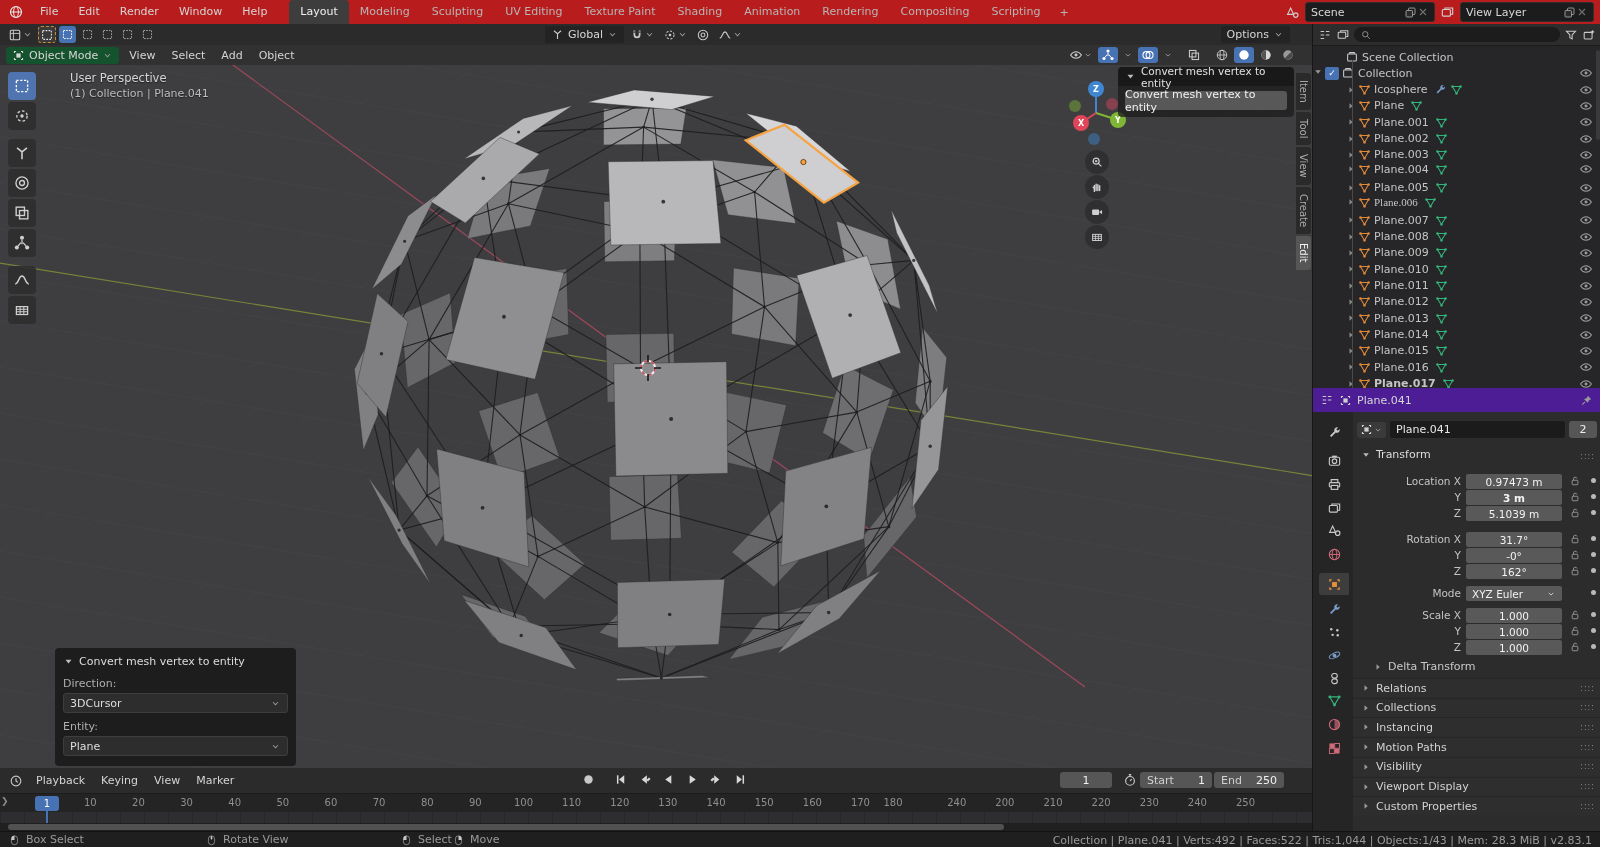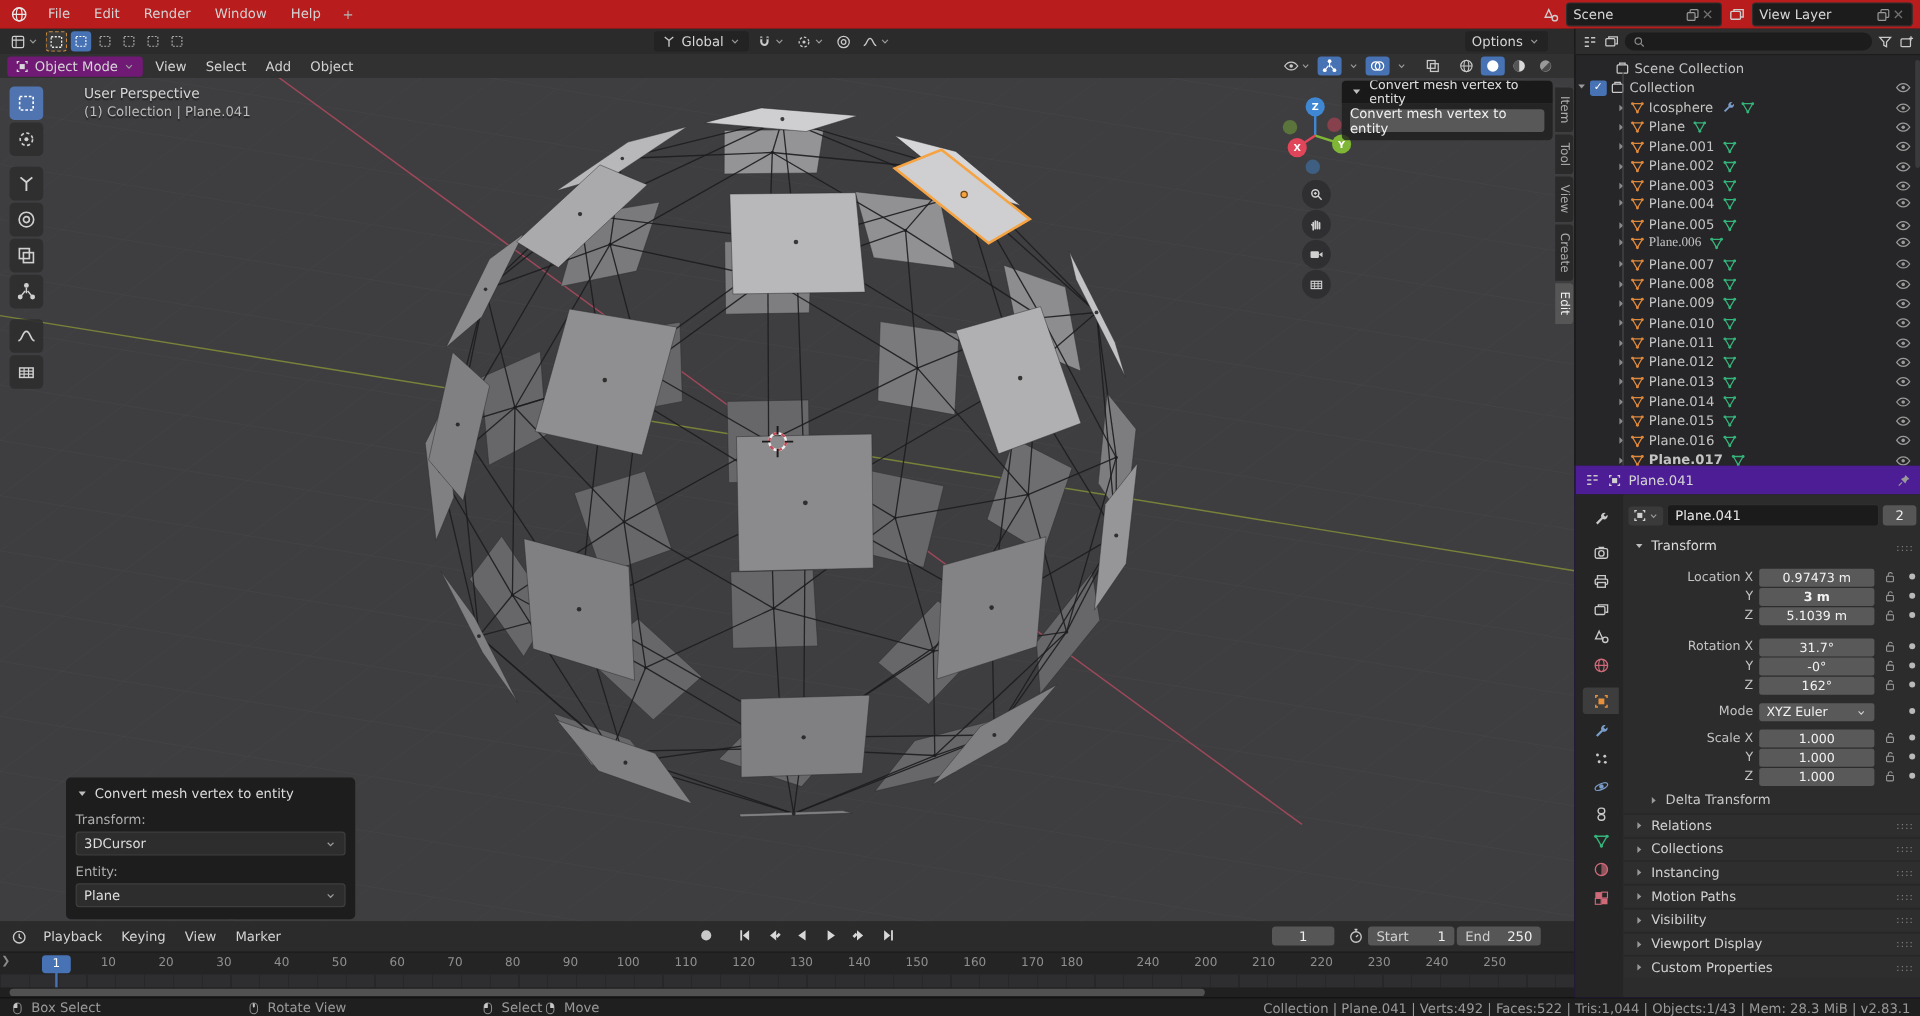--- a/index.html
+++ b/index.html
@@ -84,20 +84,32 @@
           <path d="M2.5 8h11" stroke="currentColor" stroke-width="1"></path>
         </svg>
       </span>
     <span id="topbar-menus" class="row">
         <span class="menu-item">File</span>
         <span class="menu-item">Edit</span>
         <span class="menu-item">Render</span>
         <span class="menu-item">Window</span>
         <span class="menu-item">Help</span>
       </span>
+    <span id="ws-tabs" class="row" style="margin-left:12px">
+        <span class="ws-tab active">Layout</span>
+        <span class="ws-tab">Modeling</span>
+        <span class="ws-tab">Sculpting</span>
+        <span class="ws-tab">UV Editing</span>
+        <span class="ws-tab">Texture Paint</span>
+        <span class="ws-tab">Shading</span>
+        <span class="ws-tab">Animation</span>
+        <span class="ws-tab">Rendering</span>
+        <span class="ws-tab">Compositing</span>
+        <span class="ws-tab">Scripting</span>
+      </span>
     <span class="ws-plus">+</span>
     <span style="flex:1"></span>
     <span class="row" style="gap:2px;padding-right:6px">
       <span class="hbtn" id="scene-ico">
           <svg width="15" height="15" viewBox="0 0 16 16" style="color:#cfcfcf">
             <path d="M6 3.2 9.2 10H2.8z" fill="none" stroke="currentColor" stroke-width="1.2"></path>
             <circle cx="11.4" cy="10.8" r="2.4" fill="none" stroke="currentColor" stroke-width="1.2"></circle>
           </svg>
         </span>
       <span class="id-field" style="width:118px">
@@ -227,21 +239,21 @@
         <span id="opt-chev">
           <svg width="11" height="11" viewBox="0 0 16 16" style="color:#9a9a9a">
             <path d="M4.5 6.2 8 9.8l3.5-3.6" fill="none" stroke="currentColor" stroke-width="1.5"></path>
           </svg>
         </span>
     </span>
   </div>
 
   <div id="vpheader" class="abs">
     <span class="row" style="position:absolute;left:6px;top:2px;gap:2px">
-      <span class="dropfield" style="background:#701a75" id="mode-drop">
+      <span class="dropfield" style="background:#14532d" id="mode-drop">
         <span id="mode-ico">
             <svg width="13" height="13" viewBox="0 0 16 16" style="color:#d8d8d8">
               <path d="M3 5V3h2M11 3h2v2M13 11v2h-2M5 13H3v-2" fill="none" stroke="currentColor" stroke-width="1.3"></path>
               <rect x="5.4" y="5.4" width="5.2" height="5.2" fill="currentColor"></rect>
             </svg>
           </span>
           <span>Object Mode</span>
           <span id="mode-chev">
             <svg width="11" height="11" viewBox="0 0 16 16" style="color:#9a9a9a">
               <path d="M4.5 6.2 8 9.8l3.5-3.6" fill="none" stroke="currentColor" stroke-width="1.5"></path>
@@ -813,21 +825,21 @@
 
     <div id="op-panel">
       <div class="row" style="gap:5px;height:18px">
         <span id="op-tri">
             <svg width="11" height="11" viewBox="0 0 16 16" style="color:#bdbdbd">
               <path d="M3.6 5.3h8.8L8 10.8z" fill="currentColor"></path>
             </svg>
           </span>
         <span style="color:#dcdcdc">Convert mesh vertex to entity</span>
       </div>
-      <div class="op-label">Transform:</div>
+      <div class="op-label">Direction:</div>
       <div class="op-drop">
         <span>3DCursor</span>
           <span id="op-chev1">
             <svg width="11" height="11" viewBox="0 0 16 16" style="color:#9a9a9a">
               <path d="M4.5 6.2 8 9.8l3.5-3.6" fill="none" stroke="currentColor" stroke-width="1.5"></path>
             </svg>
           </span>
       </div>
       <div class="op-label">Entity:</div>
       <div class="op-drop">

